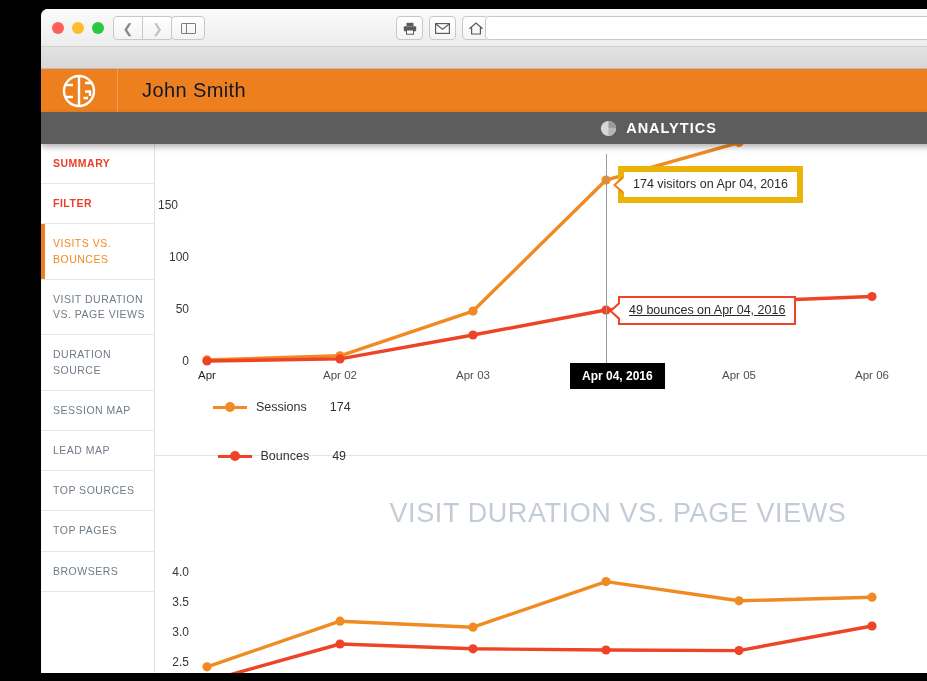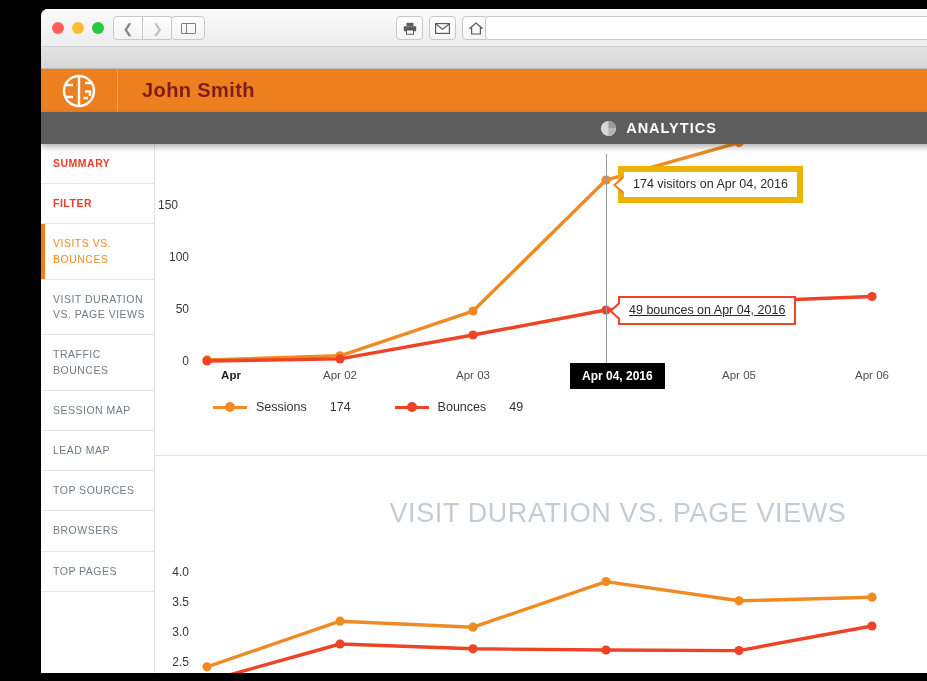--- a/index.html
+++ b/index.html
@@ -83,23 +83,23 @@
     display: flex; align-items: center;
     position: relative;
   }
   .logo-cell {
     width: 77px; height: 43px;
     display: flex; align-items: center; justify-content: center;
     border-right: 1px solid #f2a05c;
   }
   .brand-name {
     margin-left: 24px;
-    color: #7f1d1d;
+    color: #0f172a;
     font-size: 20px;
-    font-weight: 700;
+    font-weight: 400;
     letter-spacing: .4px;
   }
 
   
   .analytics-bar {
     height: 32px;
     background: #5d5d5d;
     display: flex; align-items: center; justify-content: center;
     position: relative;
     box-shadow: 0 3px 6px rgba(0,0,0,.30);
@@ -154,21 +154,21 @@
     right: 0; width: 42px; text-align: right;
     font-size: 12px; color: #33383d;
     transform: translateY(-50%);
   }
   .xtick {
     position: absolute;
     font-size: 11.5px; color: #4a4f55;
     transform: translateX(-50%);
     white-space: nowrap;
   }
-  .xtick.bold { font-weight: bold; color: #1c1f22; margin-left: 24px; }
+  .xtick.bold { font-weight: normal; color: #1c1f22; }
 
   .vline { position: absolute; width: 1px; background: #9a9a9a; }
 
   
   .callout {
     position: absolute;
     background: #fff;
     font-size: 12.5px;
     color: #2a2a2a;
     padding: 5px 9px 6px 9px;
@@ -198,21 +198,21 @@
   .dark-tip {
     position: absolute;
     background: #000000; color: #fff;
     font-size: 12px; font-weight: bold;
     padding: 6px 12px;
     white-space: nowrap;
     z-index: 6;
   }
 
   
-  .legend { position: absolute; display: flex; align-items: center; gap: 44px; }
+  .legend { position: absolute; display: flex; align-items: center; gap: 35px; flex-direction: column; }
   .legend-entry { display: flex; align-items: center; gap: 9px; font-size: 12.5px; color: #2f3438; }
   .legend-mark { display: block; width: 34px; height: 10px; position: relative; }
   .legend-mark i { position: absolute; left: 0; right: 0; top: 3.5px; height: 3px; display: block; }
   .legend-mark b { position: absolute; left: 50%; top: 0; transform: translateX(-50%); width: 10px; height: 10px; border-radius: 50%; display: block; }
   .legend-val { margin-left: 14px; font-size: 12.5px; color: #2f3438; }
 
   svg { display: block; }
 </style>
 </head>
 <body>
@@ -289,26 +289,26 @@
     </div>
   </div>
 
   <div class="app-body">
 
     <div class="sidebar">
       <div class="nav-item red"><span>SUMMARY</span></div>
       <div class="nav-item red"><span>FILTER</span></div>
       <div class="nav-item active"><span>VISITS VS. BOUNCES</span></div>
       <div class="nav-item"><span>VISIT DURATION VS. PAGE VIEWS</span></div>
-      <div class="nav-item"><span>TRAFFIC BOUNCES</span></div>
+      <div class="nav-item"><span>DURATION SOURCE</span></div>
       <div class="nav-item"><span>SESSION MAP</span></div>
       <div class="nav-item"><span>LEAD MAP</span></div>
       <div class="nav-item"><span>TOP SOURCES</span></div>
+      <div class="nav-item"><span>TOP PAGES</span></div>
       <div class="nav-item"><span>BROWSERS</span></div>
-      <div class="nav-item"><span>TOP PAGES</span></div>
     </div>
 
     <div class="charts">
 
       <div class="chart-block" style="height:311px;">
         <div class="plot" id="plot1" style="position:absolute; left:0; top:0; right:0; height:311px;">
           <svg id="svg1" width="813" height="250" style="position:absolute; left:0; top:0;">
               <polyline points="52,215.96 185,211.8 318,167.07999999999998 451,36.03999999999999 584,-1.4000000000000057 717,-27.399999999999977" fill="none" stroke="#ef8b22" stroke-width="3.4" stroke-linejoin="round" stroke-linecap="round"></polyline>
               <circle cx="52" cy="215.96" r="4.6" fill="#ef8b22"></circle>
               <circle cx="185" cy="211.8" r="4.6" fill="#ef8b22"></circle>

